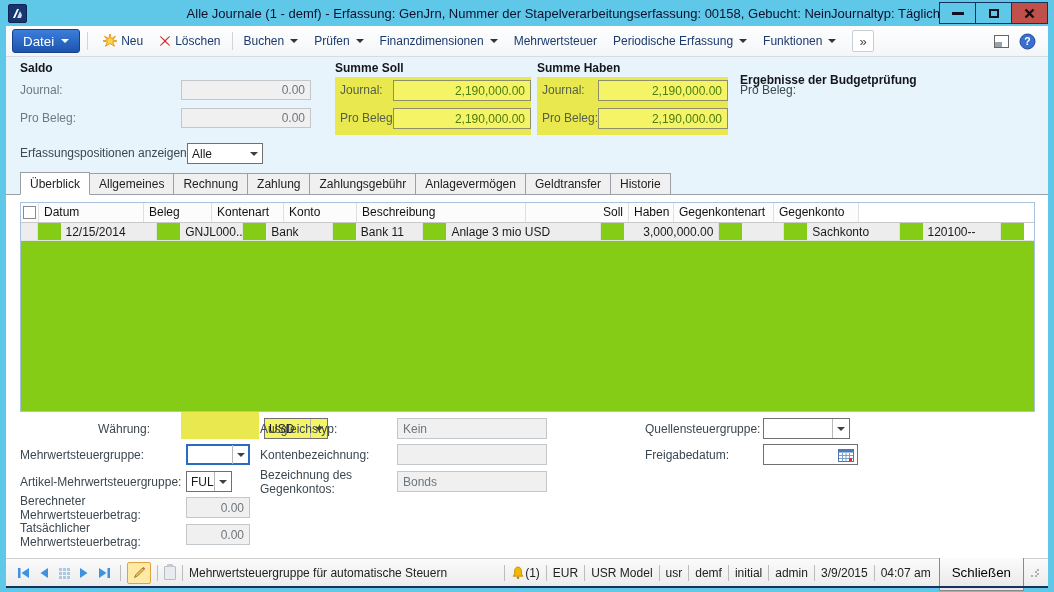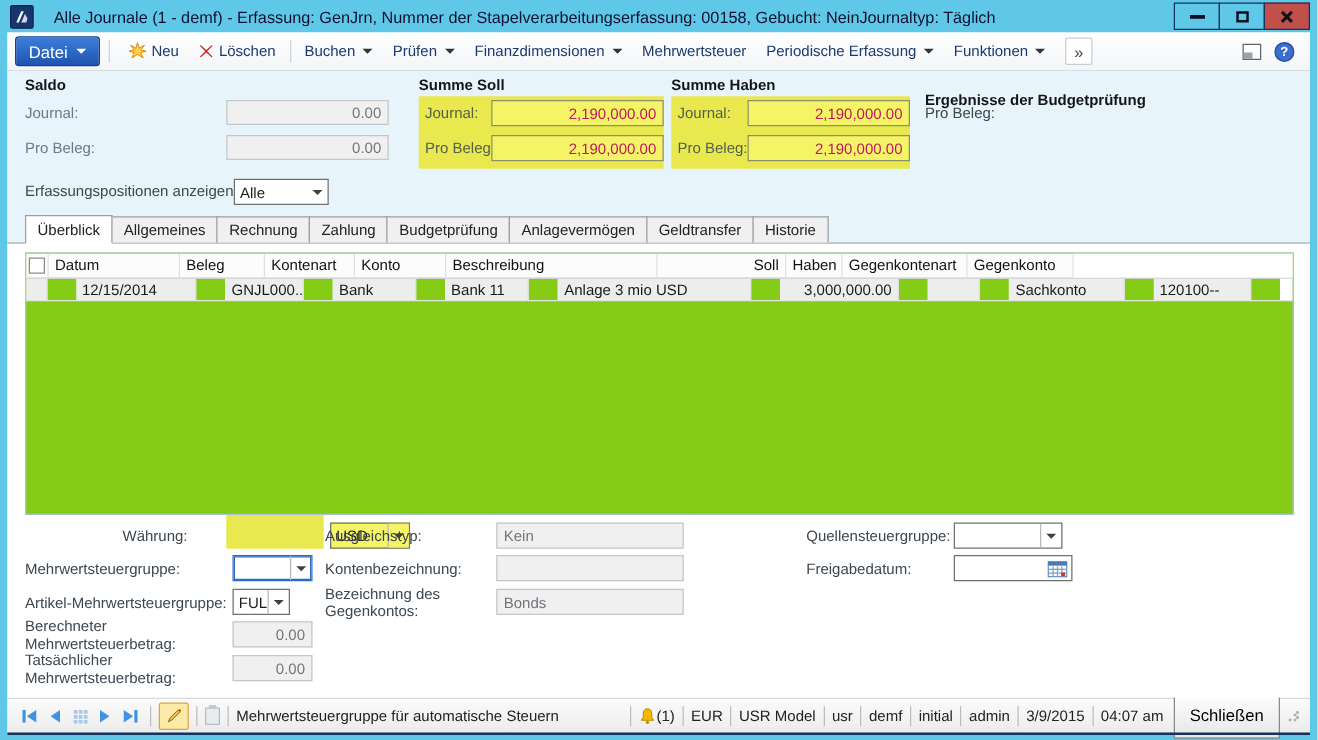--- a/index.html
+++ b/index.html
@@ -4,21 +4,21 @@
 <style>
   * { margin:0; padding:0; box-sizing:border-box; }
   html,body { width:1054px; height:592px; }
   body { font-family:"Liberation Sans","DejaVu Sans",sans-serif; font-size:12px; color:#1a1a1a; }
 
   .window { position:relative; width:1054px; height:592px; background:#5fc8e8; overflow:hidden; }
 
   
   .titlebar { position:absolute; top:0; left:0; width:100%; height:26px; display:flex; align-items:center; }
   .appicon { width:19px; height:19px; margin-left:8px; background:#17356e; border:1px solid #0d2350; border-radius:2px; display:flex; align-items:center; justify-content:center; flex:0 0 auto; }
-  .wtitle { flex:1; text-align:left; font-size:13px; color:#10102e; white-space:nowrap; overflow:hidden;padding-left:16px; }
+  .wtitle { flex:1; text-align:right; font-size:13px; color:#10102e; white-space:nowrap; overflow:hidden; }
   .winbtns { display:flex; margin-right:6px; flex:0 0 auto; }
   .winbtn { width:37px; height:22px; border:1px solid #16325c; margin-left:-1px; display:flex; align-items:center; justify-content:center; cursor:pointer; }
   .winbtn.close { background:#c2504a; }
   .glyph-min { width:12px; height:3px; background:#101020; }
   .glyph-max { width:10px; height:9px; border:2px solid #101020; }
 
   
   .frame { position:absolute; top:26px; left:6px; width:1042px; height:560px; background:#fff; display:flex; flex-direction:column; }
   .bottomline { position:absolute; top:586px; left:6px; width:1042px; height:2px; background:#16325c; }
 
@@ -34,21 +34,21 @@
   .layouticon { width:15px; height:13px; border:1px solid #666; background:#fff; position:relative; cursor:pointer; }
   .layouticon::after { content:""; position:absolute; left:0; bottom:0; width:7px; height:5px; background:#9aa2aa; }
 
   
   .headerpane { height:114px; background:#e8f4fc; position:relative; }
   .gtitle { position:absolute; font-weight:bold; color:#15151c; }
   .hlabel { position:absolute; color:#6b7a87; }
   .hfield { position:absolute; height:20px; border:1px solid #c2c7cc; background:#f0f0f0; color:#6f767c; text-align:right; padding:2px 5px; }
   .ybox { position:absolute; background:#e9e94f; }
   .ylabel { position:absolute; color:#55604a; }
-  .yfield { position:absolute; height:21px; border:1px solid #8e8e6a; background:#f4f466; color:#be185d; text-align:right; padding:3px 5px; }
+  .yfield { position:absolute; height:21px; border:1px solid #8e8e6a; background:#f4f466; color:#4d7c0f; text-align:right; padding:3px 5px; }
 
   .combo { display:flex; align-items:stretch; border:1px solid #707070; background:#fff; height:21px; cursor:pointer; }
   .combo .cval { flex:1; padding:3px 4px; overflow:hidden; white-space:nowrap; }
   .combo .cbtn { width:17px; display:flex; align-items:center; justify-content:center; color:#404040; border-left:1px solid #b8b8b8; }
   .combo.focused { border:1px solid #2a6bbf; box-shadow:0 0 0 1px #2a6bbf inset; }
 
   
   .tabstrip { height:24px; background:#e8f4fc; border-bottom:1px solid #9aa0a6; display:flex; align-items:flex-end; padding-left:14px; }
   .tab { height:21px; padding:3px 9px 0; background:#f0f0f0; border:1px solid #9aa0a6; border-bottom:none; margin-right:-1px; cursor:pointer; white-space:nowrap; color:#222; }
   .tab.active { background:#fff; height:23px; padding-top:4px; position:relative; z-index:2; margin-bottom:-1px; border-bottom:1px solid #fff; }
@@ -209,21 +209,21 @@
             <span class="caret"></span>
           </span>
       </div>
     </div>
 
     <div class="tabstrip">
       <div class="tab active">Überblick</div>
       <div class="tab">Allgemeines</div>
       <div class="tab">Rechnung</div>
       <div class="tab">Zahlung</div>
-      <div class="tab">Budgetprüfung</div>
+      <div class="tab">Zahlungsgebühr</div>
       <div class="tab">Anlagevermögen</div>
       <div class="tab">Geldtransfer</div>
       <div class="tab">Historie</div>
     </div>
 
     <div class="content">
 
       <div class="grid">
         <div class="grow ghead">
           <div class="gcell sel">

